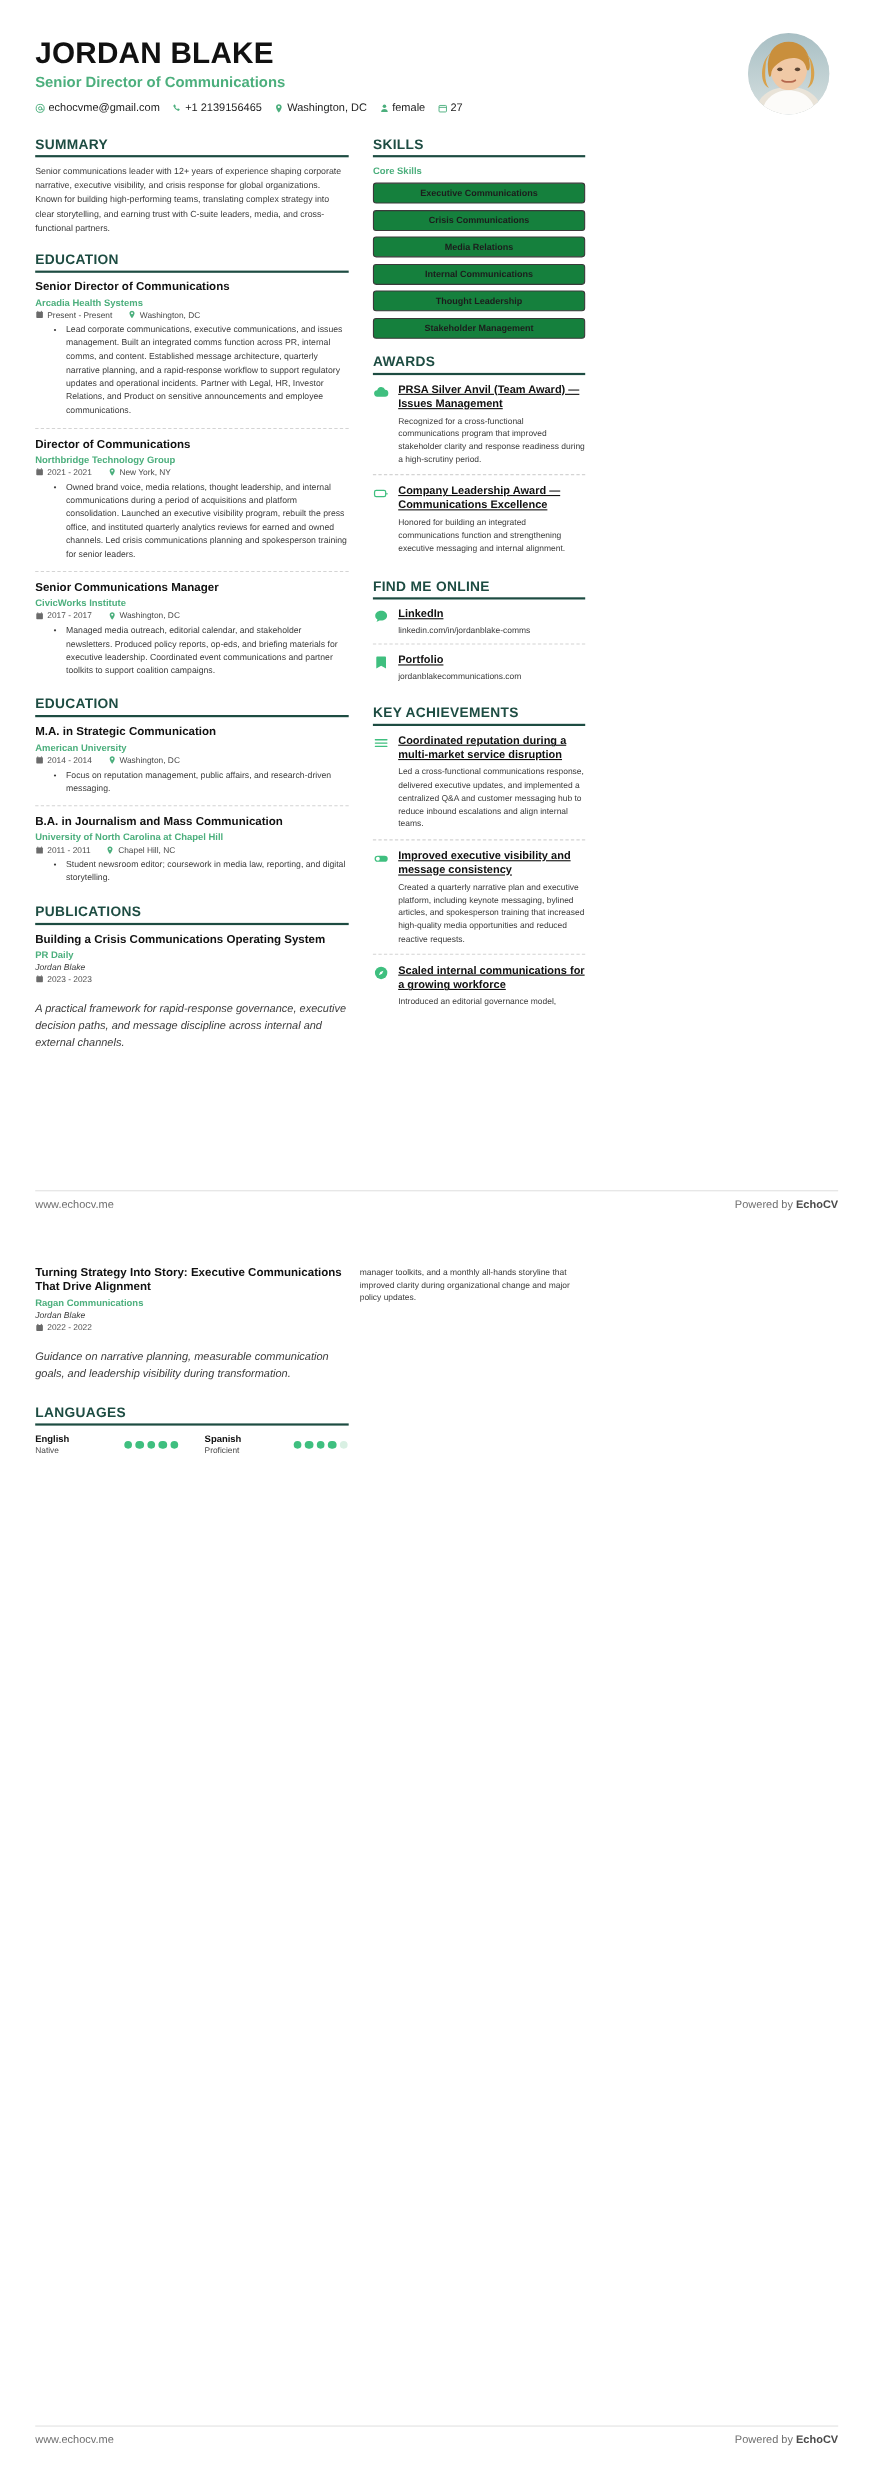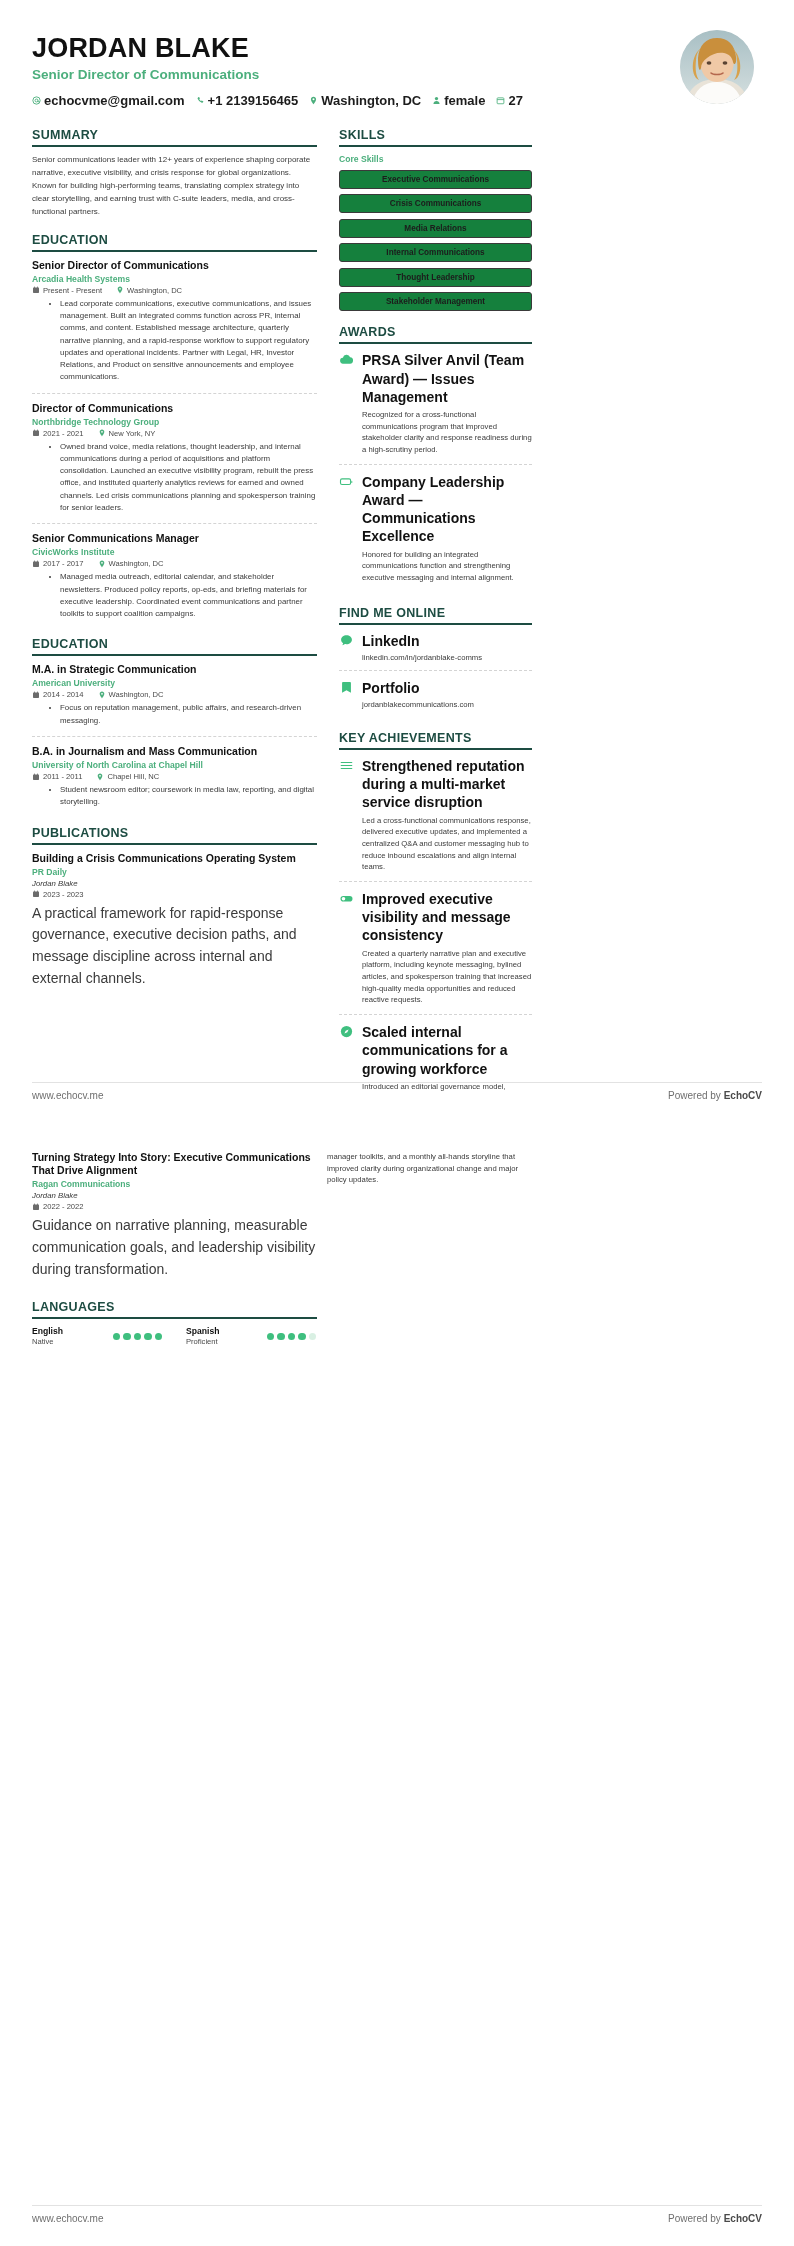--- a/index.html
+++ b/index.html
@@ -38,22 +38,22 @@
     font-weight: 700;
     color: #4caf7d;
     margin: 0 0 10px 0;
     line-height: 1.2;
   }
   .contacts {
     display: flex;
     flex-wrap: wrap;
     align-items: center;
     gap: 0px;
-    font-size: 13px;
-    font-weight: 700;
+    font-size: 10px;
+    font-weight: 400;
     color: #1c1c1c;
     text-align: center;
   }
   .contact {
     display: inline-flex;
     align-items: center;
     gap: 3px;
     margin-right: 11px;
     white-space: nowrap;
   }
@@ -131,24 +131,25 @@
   .meta-item.loc .ci { color:#4caf7d; }
   ul.bullets { margin: 0; padding: 0 0 0 11px; }
   ul.bullets li {
     font-size: 7.9px;
     line-height: 1.55;
     color: #3b3b3b;
     margin-bottom: 1px;
     margin-left: 17px;
   }
   p.plain {
-    font-size: 14px;
+    font-size: 10px;
     line-height: 1.55;
     color: #3b3b3b;
-    margin: 4px 0 0 0;
+    margin: 15px 0 0 0;
+    font-style: italic;
   }
 
   
   .skills-group-label {
     font-size: 8.6px;
     font-weight: 700;
     color: #4caf7d;
     margin: 0 0 6px 0;
   }
   .pill {
@@ -164,25 +165,26 @@
     background: #15803d;
   }
 
   
   .rt-item { display: flex; gap: 7px; padding-bottom: 8px; margin-bottom: 8px; border-bottom: 1px dashed #d4d4d4; }
   .rt-item:last-child { border-bottom: none; margin-bottom: 0; }
   .rt-ico { flex: 0 0 16px; width: 16px; padding-top: 1px; color: #3fbf7f; }
   .rt-ico svg { width: 15px; height: 15px; display: block; }
   .rt-body { flex: 1 1 auto; min-width: 0; }
   .rt-title {
-    font-size: 14px;
+    font-size: 10px;
     font-weight: 700;
     color: #111;
     line-height: 1.3;
     margin: 0 0 3px 0;
+    text-decoration: underline;
   }
   .rt-desc {
     font-size: 7.7px;
     line-height: 1.52;
     color: #3b3b3b;
     margin: 0;
   }
   .rt-sub {
     font-size: 7.7px;
     color: #3b3b3b;
@@ -549,21 +551,21 @@
 
         <div class="sec">
           <div class="sec-title rt">KEY ACHIEVEMENTS</div>
           <div class="rt-item">
             <div class="rt-ico">
                 <svg viewBox="0 0 20 20" fill="none" stroke="currentColor" stroke-width="1.6" stroke-linecap="round">
                   <path d="M3 6h14M3 10h14M3 14h14"></path>
                 </svg>
               </div>
             <div class="rt-body">
-              <div class="rt-title">Strengthened reputation during a multi-market service disruption</div>
+              <div class="rt-title">Coordinated reputation during a multi-market service disruption</div>
               <p class="rt-desc">Led a cross-functional communications response, delivered executive updates, and implemented a centralized Q&amp;A and customer messaging hub to reduce inbound escalations and align internal teams.</p>
             </div>
           </div>
           <div class="rt-item">
             <div class="rt-ico">
                 <svg viewBox="0 0 20 20" fill="currentColor">
                   <rect x="2" y="6.5" width="16" height="7.5" rx="3.75"></rect>
                   <circle cx="6" cy="10.25" r="2.4" fill="#ffffff"></circle>
                 </svg>
               </div>

